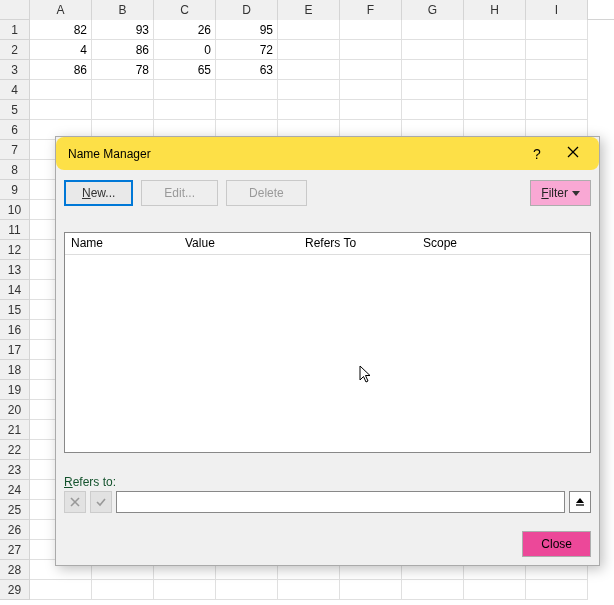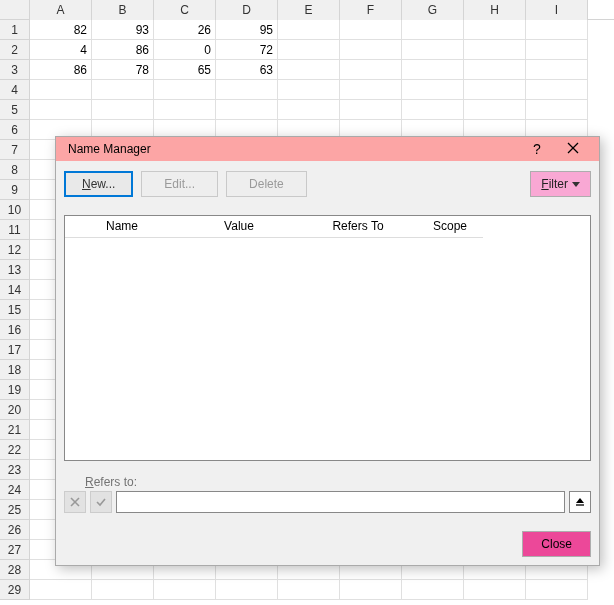--- a/index.html
+++ b/index.html
@@ -10,49 +10,49 @@
 .col-headers { display: flex; height: 20px; border-bottom: 1px solid #d4d4d4; }
 .corner { width: 30px; height: 20px; background: #f0f0f0; border-right: 1px solid #d4d4d4; border-bottom: 1px solid #d4d4d4; }
 .col-h { width: 62px; height: 20px; background: #f0f0f0; border-right: 1px solid #d4d4d4; display: flex; align-items: center; justify-content: center; font-size: 12px; color: #333; }
 .rows { display: flex; flex-direction: column; }
 .row { display: flex; height: 20px; }
 .row-h { width: 30px; background: #f0f0f0; border-right: 1px solid #d4d4d4; border-bottom: 1px solid #d4d4d4; display: flex; align-items: center; justify-content: center; font-size: 12px; color: #333; }
 .cell { width: 62px; height: 20px; border-right: 1px solid #e0e0e0; border-bottom: 1px solid #e0e0e0; display: flex; align-items: center; justify-content: flex-end; padding-right: 4px; font-size: 12px; color: #000; }
 
 
 .dialog { position: absolute; left: 55px; top: 136px; width: 545px; height: 430px; background: #f0f0f0; border: 1px solid #aaa; box-shadow: 3px 3px 12px rgba(0,0,0,0.25); display: flex; flex-direction: column; }
-.titlebar { height: 24px; background: #fca5a5; display: flex; align-items: center; padding: 0 8px; }
+.titlebar { height: 33px; background: #fde047; display: flex; align-items: center; padding: 0 8px; border-radius: 8px; }
 .titlebar .title { flex: 1; font-size: 12px; color: #000; padding-left: 4px; }
 .titlebar .help { width: 36px; text-align: center; font-size: 14px; color: #000; cursor: pointer; }
 .titlebar .close { width: 36px; text-align: center; cursor: pointer; }
 .titlebar .close svg { width: 12px; height: 12px; }
 
 .toolbar { display: flex; padding: 10px 8px; gap: 8px; align-items: center; }
 .btn { height: 26px; padding: 0 22px; background: #e9e9e9; border: 1px solid #adadad; font-size: 12px; color: #333; cursor: pointer; display: flex; align-items: center; justify-content: center; }
 .btn:disabled, .btn.disabled { color: #9a9a9a; border-color: #c9c9c9; background: #eee; cursor: default; }
 .btn.primary { border: 2px solid #0078d7; padding: 0 16px; }
 .btn.primary .underline { text-decoration: underline; }
 .spacer { flex: 1; }
 .filter-btn { height: 26px; padding: 0 10px; background: #f9a8d4; border: 1px solid #adadad; font-size: 12px; display: flex; align-items: center; gap: 4px; cursor: pointer; }
 .filter-btn .underline { text-decoration: underline; }
 .caret { width: 0; height: 0; border-left: 4px solid transparent; border-right: 4px solid transparent; border-top: 5px solid #333; }
 
-.listbox { margin: 8px 8px; background: #fff; border: 1px solid #888; flex: 1; display: flex; flex-direction: row; overflow: hidden; text-align: center; }
+.listbox { margin: 16px 8px; background: #fff; border: 1px solid #888; flex: 1; display: flex; flex-direction: column; overflow: hidden; }
 .list-headers { display: flex; height: 22px; border-bottom: 1px solid #ddd; font-size: 12px; color: #000; }
 .lh { padding: 3px 6px; border-right: 0px solid #eee; }
 .lh-name { width: 114px; }
 .lh-value { width: 120px; }
 .lh-refers { width: 118px; }
 .lh-scope { width: 66px; }
 .lh-comment { flex: 1; }
 .list-body { flex: 1; background: #fff; position: relative; }
 .cursor { position: absolute; left: 294px; top: 110px; pointer-events: none; }
 .cursor svg { width: 16px; height: 20px; }
 
-.refers-row { padding: 6px 8px 2px 8px; font-size: 12px; color: #737373; margin-left: 21px; }
+.refers-row { padding: 6px 8px 2px 8px; font-size: 12px; color: #14532d; }
 .refers-label .underline { text-decoration: underline; }
 .refers-controls { display: flex; align-items: center; padding: 0 8px 10px 8px; gap: 4px; }
 .icon-btn { width: 22px; height: 22px; background: #e2e2e2; border: 1px solid #b8b8b8; display: flex; align-items: center; justify-content: center; cursor: pointer; }
 .icon-btn.disabled { color: #999; border-color: #ccc; cursor: default; }
 .icon-btn svg { width: 12px; height: 12px; }
 .refers-input { flex: 1; height: 22px; background: #fff; border: 1px solid #888; padding: 0 4px; font-size: 12px; }
 .collapse-btn { width: 22px; height: 22px; background: #fff; border: 1px solid #888; display: flex; align-items: center; justify-content: center; cursor: pointer; }
 .collapse-btn svg { width: 10px; height: 10px; }
 
 .footer { display: flex; justify-content: flex-end; padding: 8px; }

